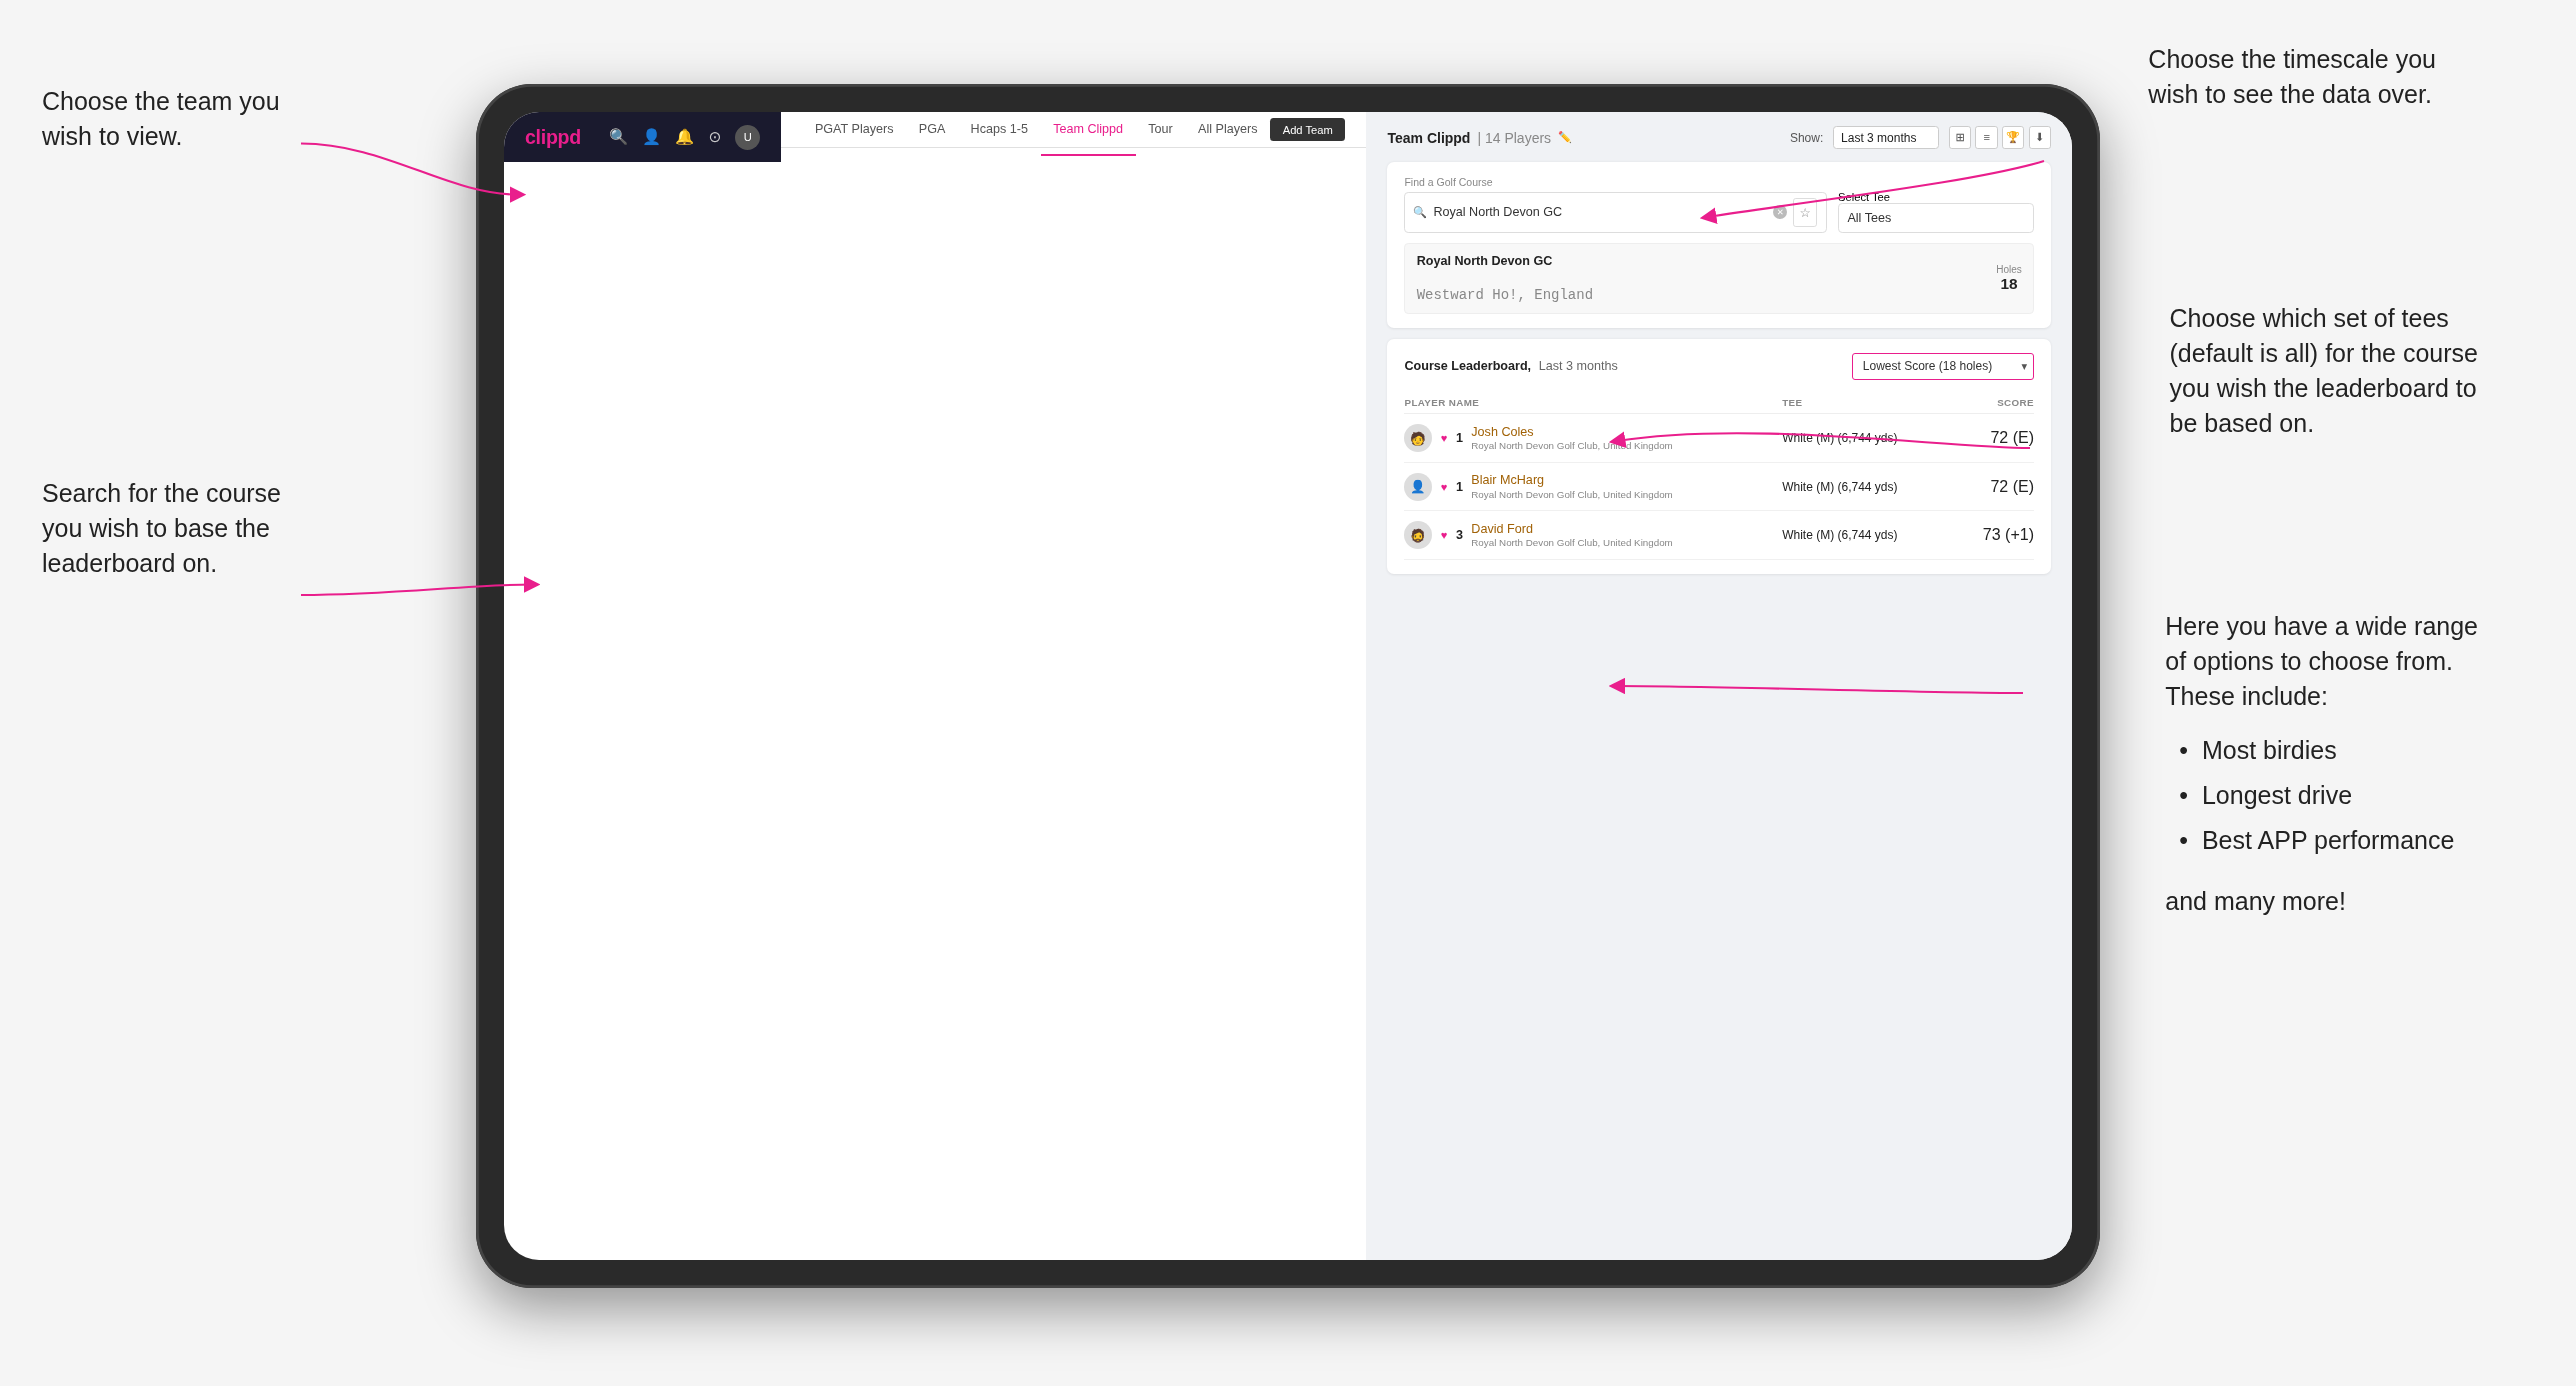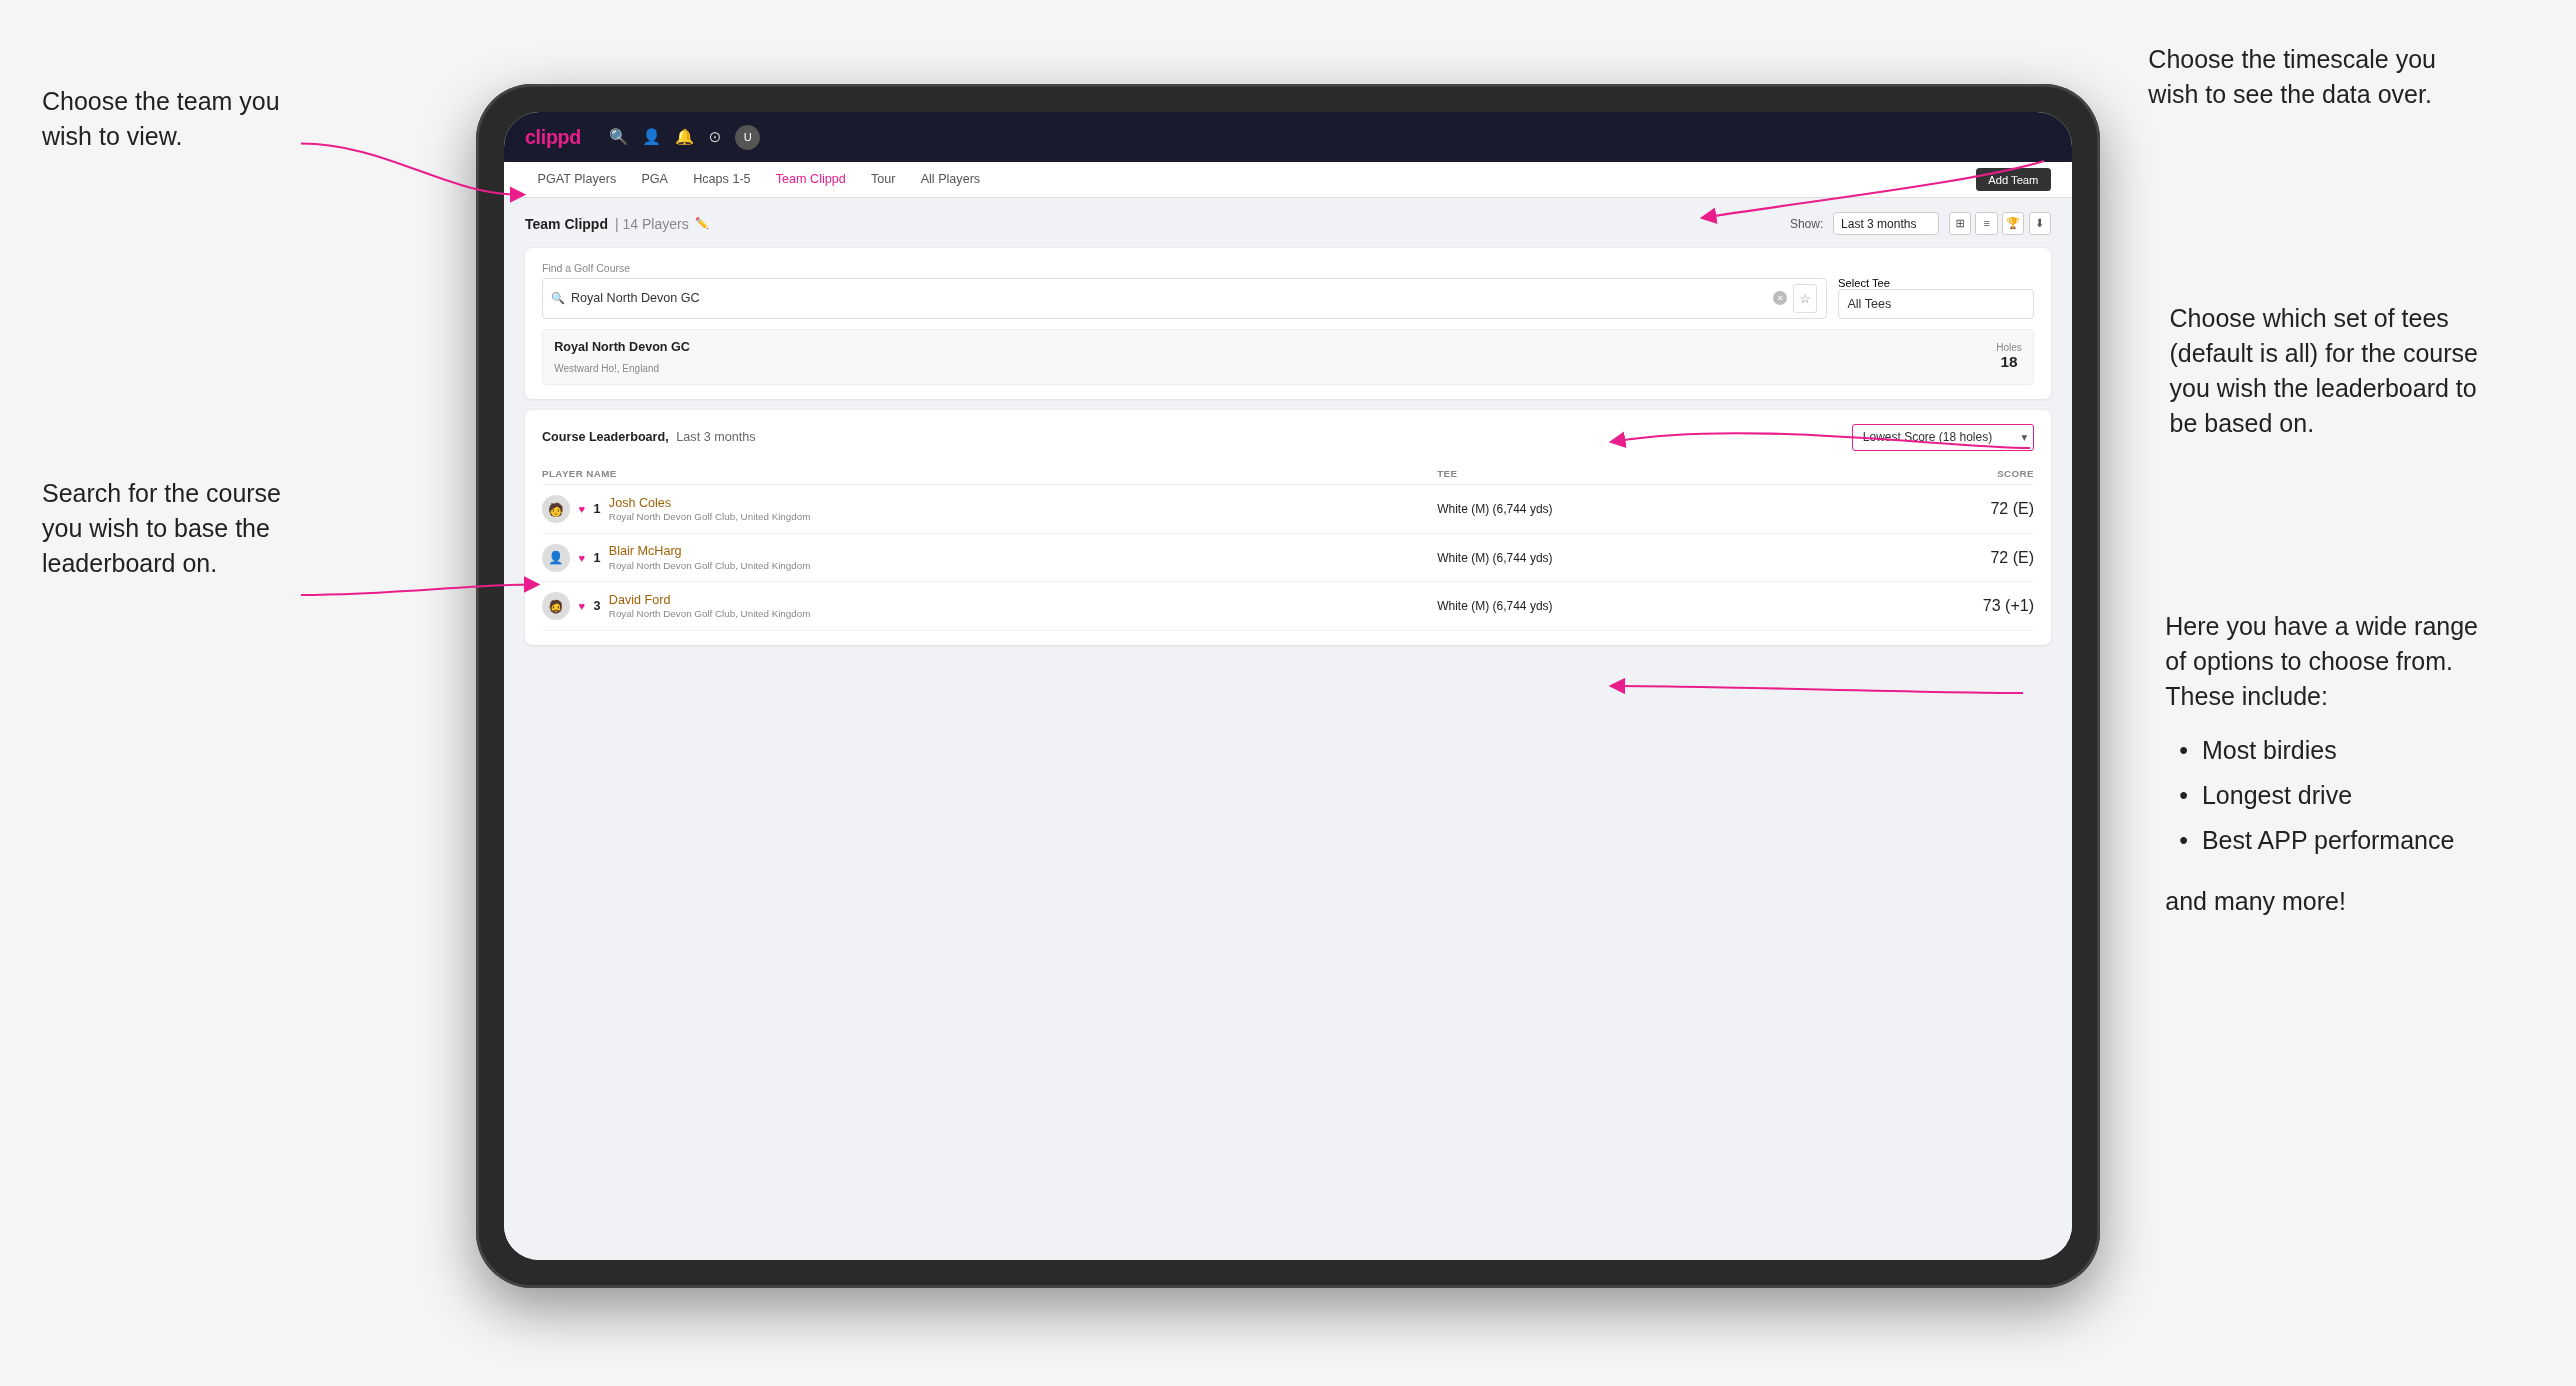--- a/index.html
+++ b/index.html
@@ -307,23 +307,24 @@
       margin-top: 9.8px;
     }
 
     .course-info .course-name {
       font-size: 12.6px;
       font-weight: 600;
       color: #222;
     }
 
     .course-info .course-sub {
-      font-size: 10px;
+      font-size: 14px;
       color: #888;
-      margin-top: 9px;
+      margin-top: 19px;
+      font-family: Liberation Mono, monospace;
     }
 
     .holes-box {
       text-align: center;
     }
 
     .holes-box .holes-label {
       font-size: 10px;
       color: #888;
       display: block;
@@ -459,21 +460,21 @@
     }
 
     .score-badge {
       font-size: 16px;
       color: #222;
     }
 
     
     .screen-inner {
       display: flex;
-      flex-direction: column;
+      flex-direction: row;
       height: 100%;
     }
 
     .content-area {
       background: #f0f2f5;
       flex: 1;
       padding: 14px 21px;
       overflow: hidden;
     }
   </style>

